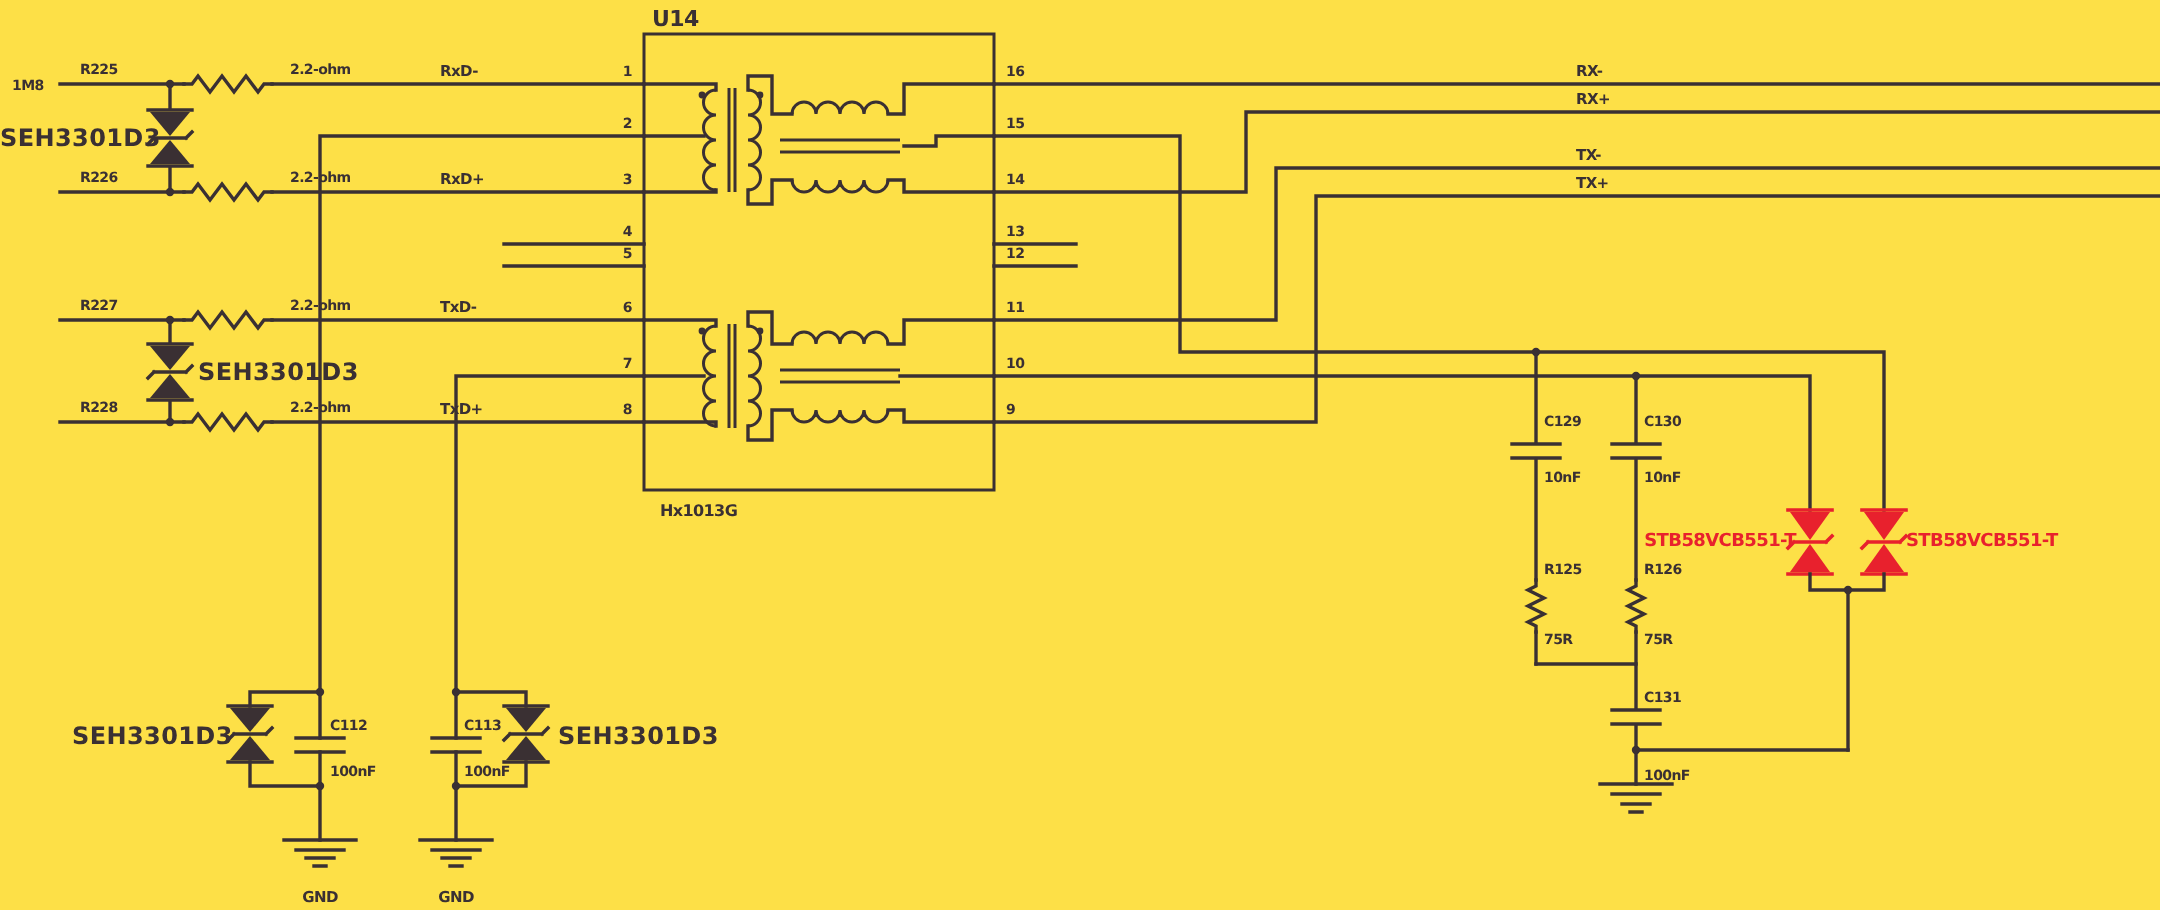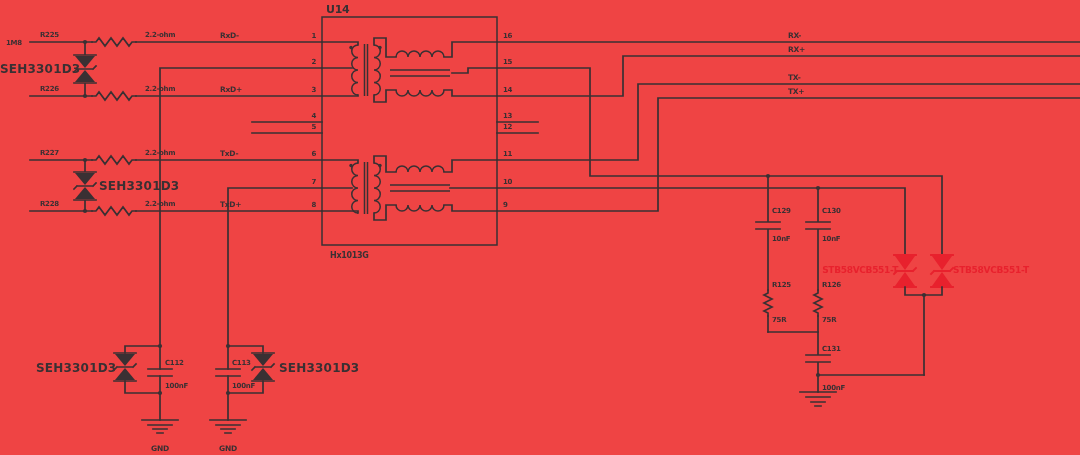--- a/index.html
+++ b/index.html
@@ -1,16 +1,16 @@
 <!DOCTYPE html>
 <html><head>
 <meta charset="utf-8">
 <style>
   html,body{margin:0;padding:0;background:#ffffff;}
-  .stage{position:relative;width:1080px;height:455px;background:#ef4444;overflow:hidden;}
+  .stage{position:relative;width:1080px;height:455px;background:#fde047;overflow:hidden;}
   svg{display:block;}
   .wire{stroke:#3a3033;stroke-width:1.7;fill:none;stroke-linecap:square;}
   .thin{stroke:#3a3033;stroke-width:1.5;fill:none;}
   .blk{fill:#3a3033;}
   .redfill{fill:#e8212d;}
   .redwire{stroke:#e8212d;stroke-width:1.8;fill:none;stroke-linecap:square;}
   text{font-family:"DejaVu Sans","Liberation Sans",sans-serif;font-weight:bold;fill:#3a3033;letter-spacing:-0.3px;}
   .t7{font-size:7px;}
   .t75{font-size:7.5px;}
   .t8{font-size:8px;}

